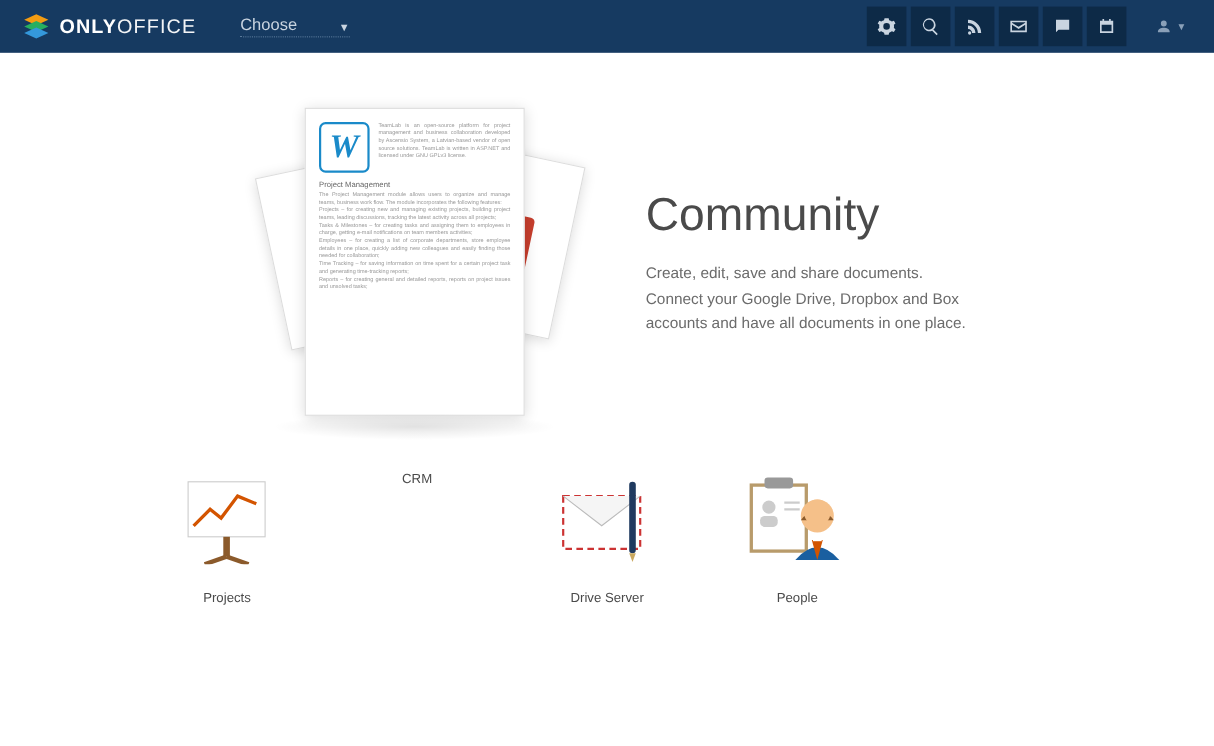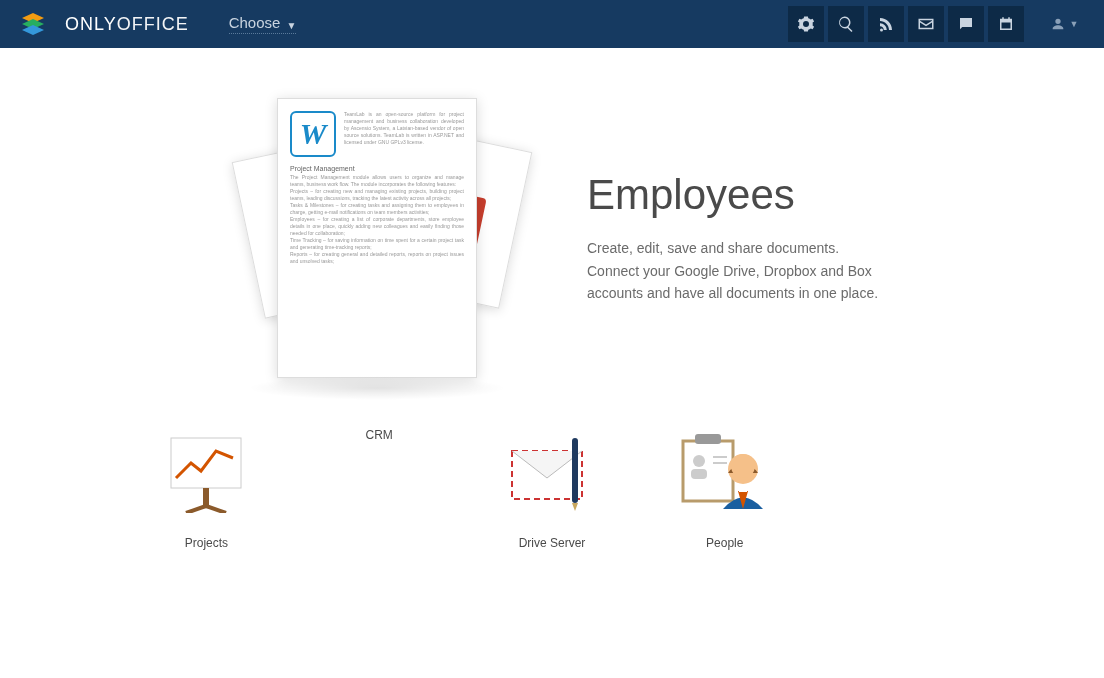--- a/index.html
+++ b/index.html
@@ -3,22 +3,22 @@
 <meta charset="utf-8">
 <style>
   * { margin: 0; padding: 0; box-sizing: border-box; }
   body { font-family: Arial, Helvetica, sans-serif; background: #fff; color: #333; }
   
   
   .header { background: #163A61; height: 48px; display: flex; align-items: center; padding: 0 20px; }
   .logo { display: flex; align-items: center; color: #fff; font-weight: bold; font-size: 18px; letter-spacing: 1px; }
   .logo-icon { width: 26px; height: 26px; margin-right: 8px; position: relative; }
   .logo-text-only { font-weight: normal; opacity: 0.95; }
-  .logo-text-bold { font-weight: normal; margin-left: 11px; }
-  .choose { margin-left: 40px; color: #c9d4e0; font-size: 15px; cursor: pointer; display: flex; align-items: flex-end; border-bottom: 1px dotted #5a7a9a; padding-bottom: 2px;}
+  .logo-text-bold { font-weight: bold; }
+  .choose { margin-left: 40px; color: #c9d4e0; font-size: 15px; cursor: pointer; display: flex; align-items: flex-end; border-bottom: 1px dotted #5a7a9a; padding-bottom: 2px; gap: 32px;}
   .choose .caret { margin-left: 6px; font-size: 10px;}
   .spacer { flex: 1; }
   .nav-icons { display: flex; gap: 4px; align-items: center;}
   .nav-btn { width: 36px; height: 36px; background: #0d2a47; display: flex; align-items: center; justify-content: center; cursor: pointer; color: #b8c9db;}
   .nav-btn svg { width: 18px; height: 18px; fill: #c9d4e0; }
   .user-btn { width: 40px; height: 36px; margin-left: 20px; display: flex; align-items: center; justify-content: center; cursor: pointer; color: #8aa0b8;}
 
   
   .main { padding: 30px 80px 40px; }
   .hero { display: flex; align-items: center; justify-content: center; gap: 50px; margin-bottom: 30px; min-height: 320px;}
@@ -126,21 +126,21 @@
         <div class="tiny-text">The Project Management module allows users to organize and manage teams, business work flow. The module incorporates the following features:</div>
         <div class="tiny-text">Projects – for creating new and managing existing projects, building project teams, leading discussions, tracking the latest activity across all projects;</div>
         <div class="tiny-text">Tasks &amp; Milestones – for creating tasks and assigning them to employees in charge, getting e-mail notifications on team members activities;</div>
         <div class="tiny-text">Employees – for creating a list of corporate departments, store employee details in one place, quickly adding new colleagues and easily finding those needed for collaboration;</div>
         <div class="tiny-text">Time Tracking – for saving information on time spent for a certain project task and generating time-tracking reports;</div>
         <div class="tiny-text">Reports – for creating general and detailed reports, reports on project issues and unsolved tasks;</div>
       </div>
       <div class="docshadow"></div>
     </div>
     <div class="hero-text">
-      <h1>Employees</h1>
+      <h1>Community</h1>
       <p>Create, edit, save and share documents. Connect your Google Drive, Dropbox and Box accounts and have all documents in one place.</p>
     </div>
   </div>
 
   <div class="modules">
     <div class="module">
       <div class="module-icon">
         <svg width="90" height="80" viewBox="0 0 90 80">
           <rect x="10" y="5" width="70" height="50" fill="#fff" stroke="#ccc"></rect>
           <polyline points="15,45 30,30 40,38 55,18 72,25" fill="none" stroke="#d35400" stroke-width="3"></polyline>

